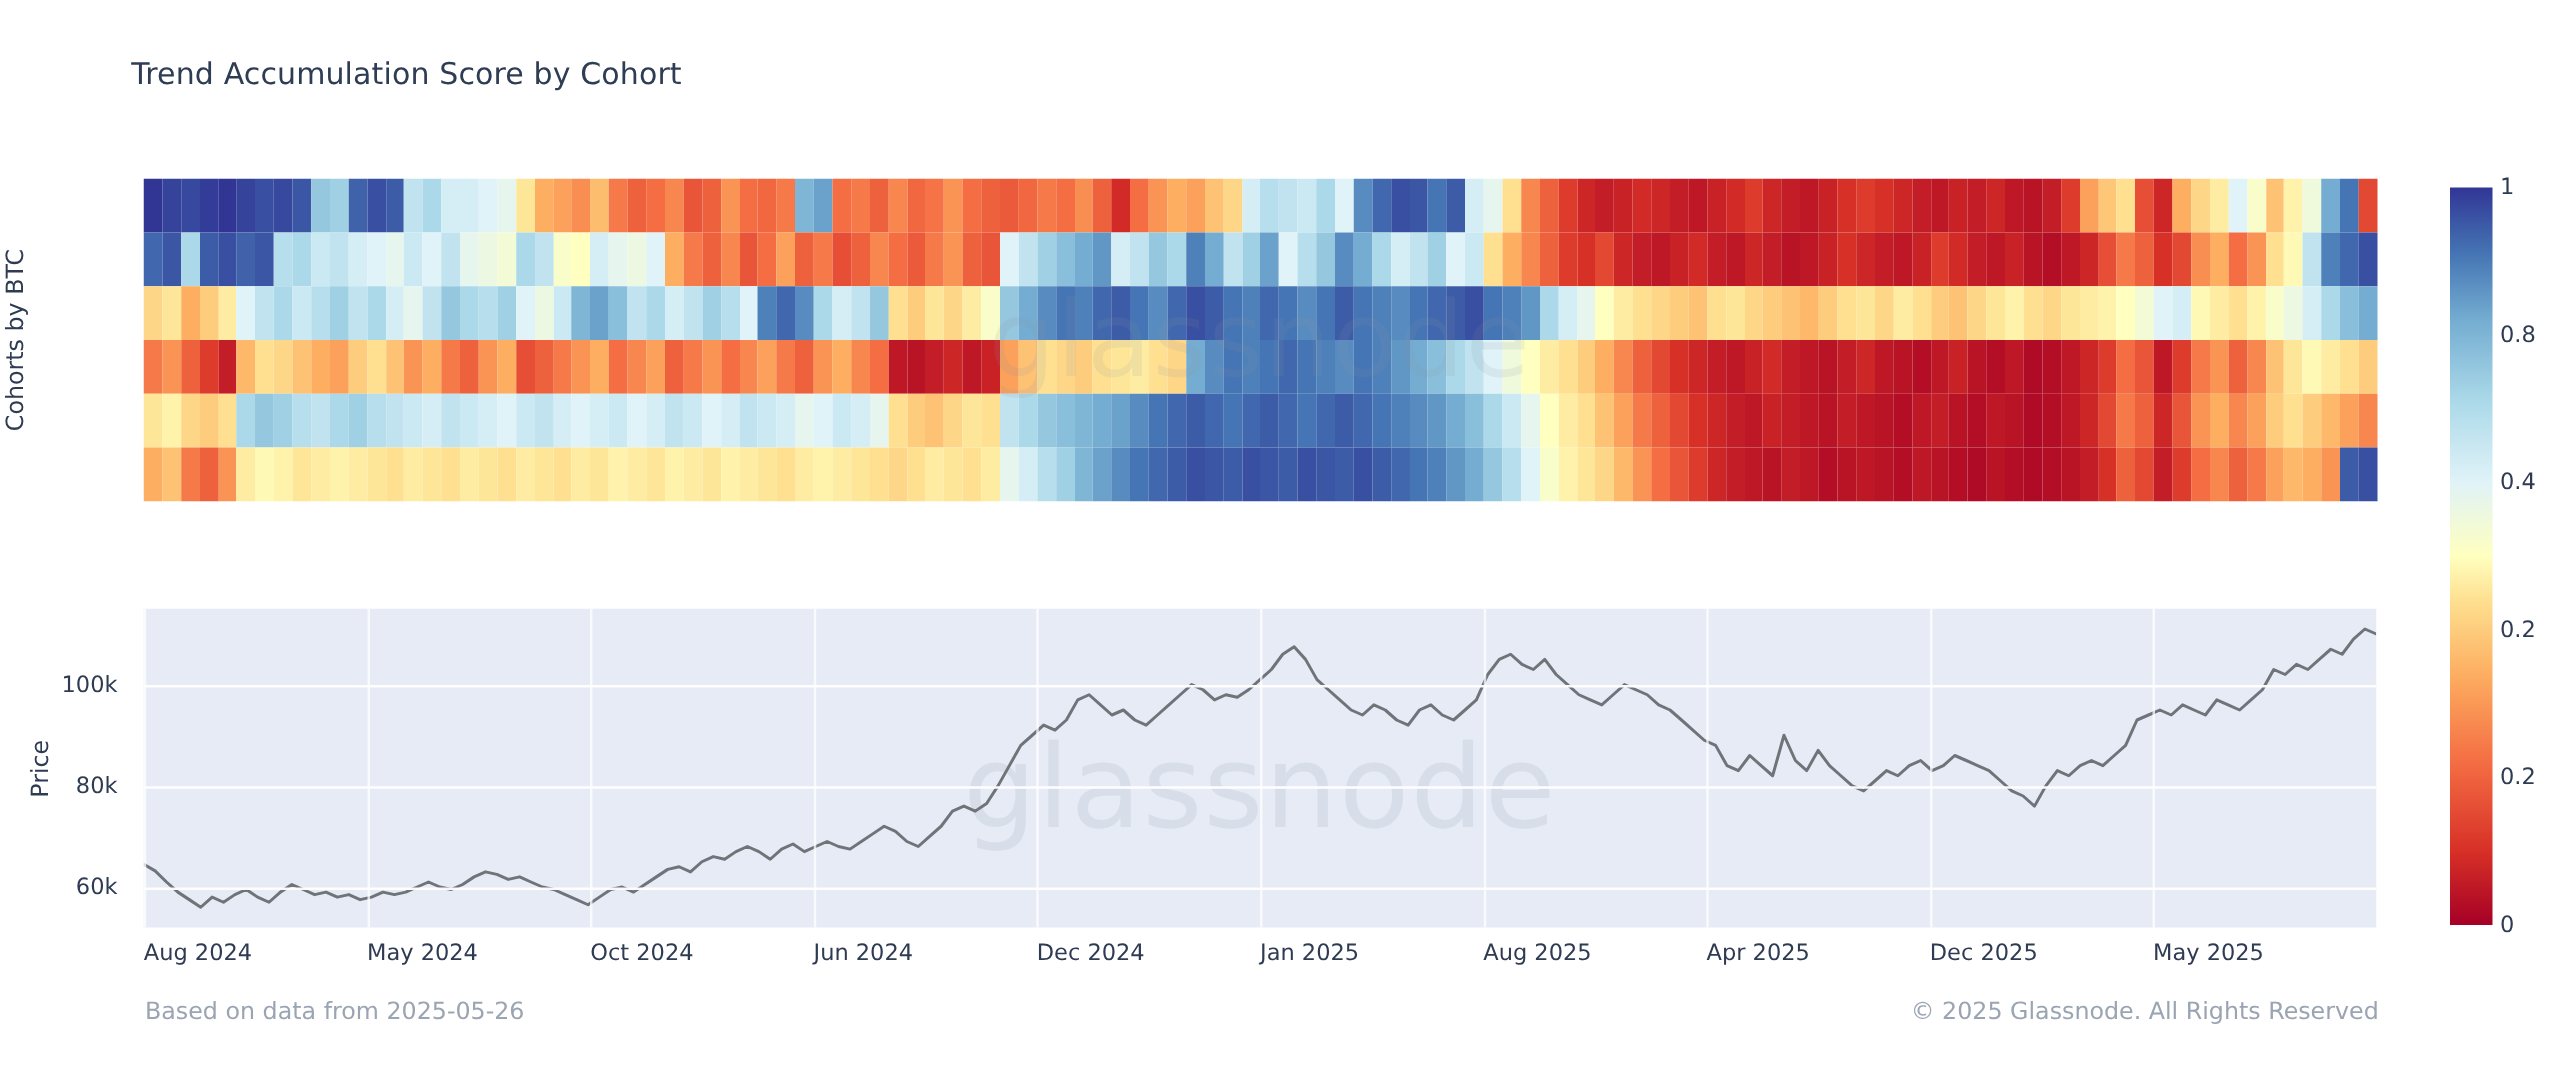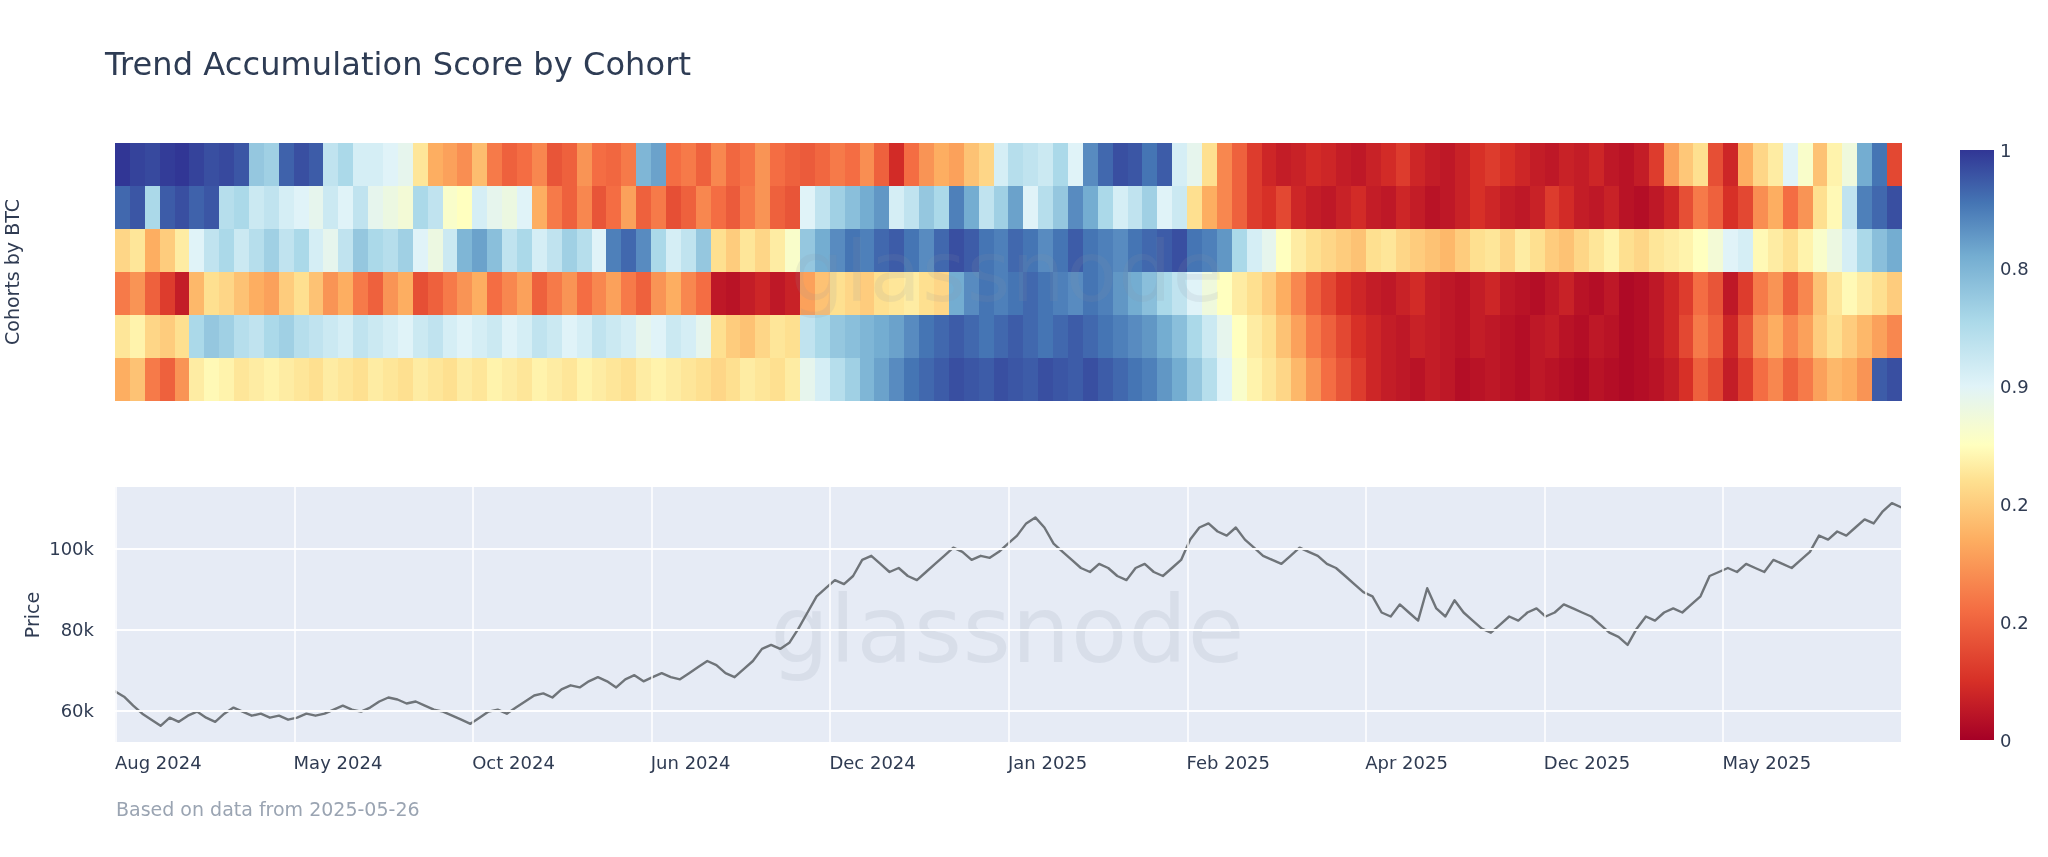--- a/index.html
+++ b/index.html
@@ -9,21 +9,21 @@
     font-family:"DejaVu Sans","Liberation Sans",sans-serif;
     color:#2f3b52;
     overflow:hidden;
     position:relative;
   }
   .page{position:absolute;inset:0;}
 
   
   .chart-title{
     position:absolute;left:105px;top:45px;
-    font-size:32px;color:#2e3c54;letter-spacing:.1px;white-space:nowrap;
+    font-size:24px;color:#2e3c54;letter-spacing:.1px;white-space:nowrap;
   }
 
   
   .heat-panel{position:absolute;left:115px;top:143px;width:1786px;height:258px;}
   .heat-rows{position:absolute;inset:0;display:flex;flex-direction:column;}
   .heat-row{flex:1 1 0;position:relative;display:flex;}
   .heat-cell{flex:1 1 0;height:100%;}
   .heat-watermark{
     position:absolute;left:50%;top:50%;transform:translate(-50%,-50%);
     font-size:84px;color:rgba(140,150,165,0.13);
@@ -839,21 +839,21 @@
         </div>
       </div>
     <div class="heat-watermark">glassnode</div>
   </div>
 
   <div class="cbar-wrap">
     <div class="cbar"></div>
     <div class="cbar-ticks" id="cbar-ticks">
         <div class="cbar-tick" style="top: 0px;">1</div>
         <div class="cbar-tick" style="top: 118px;">0.8</div>
-        <div class="cbar-tick" style="top: 236px;">0.9</div>
+        <div class="cbar-tick" style="top: 236px;">0.4</div>
         <div class="cbar-tick" style="top: 354px;">0.2</div>
         <div class="cbar-tick" style="top: 472px;">0.2</div>
         <div class="cbar-tick" style="top: 590px;">0</div>
       </div>
   </div>
 
   <div class="price-ylabel-rot">Price</div>
   <div class="price-ylabels" id="price-ylabels">
       <div class="price-ylabel" style="top: 222.619px;">60k</div>
       <div class="price-ylabel" style="top: 141.667px;">80k</div>
@@ -880,20 +880,21 @@
       <div class="price-grid-v" style="left: 1607.4px;"></div>
     </div>
 
   <div class="xaxis" id="xaxis">
       <div class="xtick" style="left: 0px;">Aug 2024</div>
       <div class="xtick" style="left: 178.6px;">May 2024</div>
       <div class="xtick" style="left: 357.2px;">Oct 2024</div>
       <div class="xtick" style="left: 535.8px;">Jun 2024</div>
       <div class="xtick" style="left: 714.4px;">Dec 2024</div>
       <div class="xtick" style="left: 893px;">Jan 2025</div>
-      <div class="xtick" style="left: 1071.6px;">Feb 2025</div>
+      <div class="xtick" style="left: 1071.6px;">Aug 2025</div>
       <div class="xtick" style="left: 1250.2px;">Apr 2025</div>
       <div class="xtick" style="left: 1428.8px;">Dec 2025</div>
       <div class="xtick" style="left: 1607.4px;">May 2025</div>
     </div>
 
   <div class="footer-left">Based on data from 2025-05-26</div>
+  <div class="footer-right">© 2025 Glassnode. All Rights Reserved</div>
 </div>
 
 </body></html>

